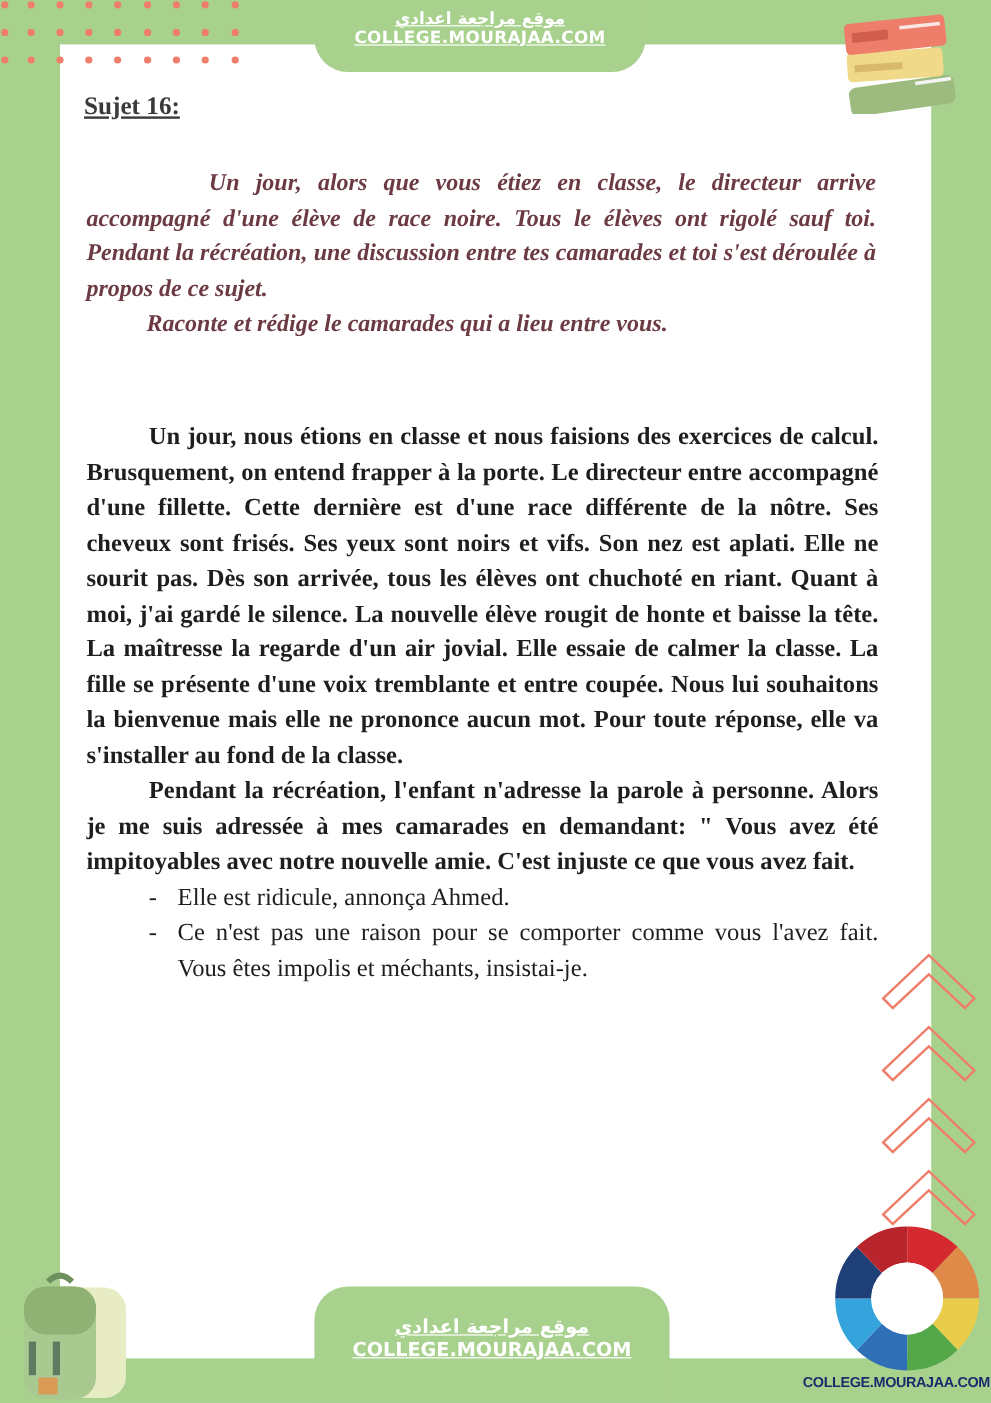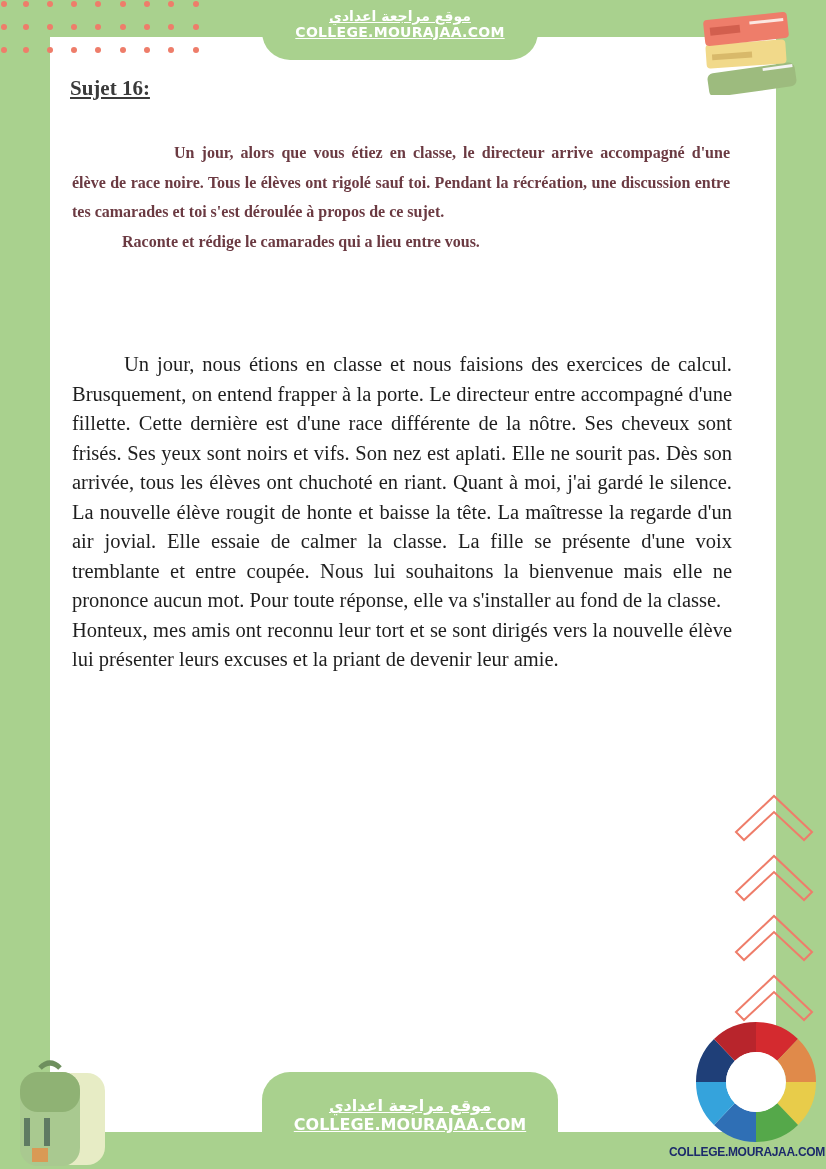--- a/index.html
+++ b/index.html
@@ -9,26 +9,26 @@
   .dots { position:absolute; left:0; top:0; width:200px; height:60px; }
   .dot { position:absolute; width:6px; height:6px; border-radius:50%; background:#ee7d6a; }
   .banner-top { position:absolute; left:262px; top:0; width:276px; height:60px; background:#a9d18e; border-radius:0 0 28px 28px; text-align:center; color:#fff; font-family:"DejaVu Sans", sans-serif; }
   .banner-top .ar { font-size:14px; font-weight:bold; margin-top:8px; text-decoration:underline; }
   .banner-top .en { font-size:14px; font-weight:bold; text-decoration:underline; letter-spacing:0.3px; }
   .banner-bottom { position:absolute; left:262px; top:1072px; width:296px; height:97px; background:#a9d18e; border-radius:28px 28px 0 0; text-align:center; color:#fff; font-family:"DejaVu Sans", sans-serif; }
   .banner-bottom .ar { font-size:16px; font-weight:bold; margin-top:24px; text-decoration:underline; }
   .banner-bottom .en { font-size:16px; font-weight:bold; text-decoration:underline; }
   .bottom-strip { position:absolute; left:0; top:1112px; width:826px; height:57px; background:#a9d18e; }
   .title { position:absolute; left:70px; top:76px; font-size:21px; font-weight:bold; color:#3a3a3a; text-decoration:underline; }
-  .subject { position:absolute; left:72px; top:138px; width:658px; font-size:16px; line-height:29.5px; font-weight:bold; color:#6b3a42; text-align:justify; text-align-last:left; }
+  .subject { position:absolute; left:72px; top:138px; width:658px; font-size:20px; line-height:29.5px; font-weight:bold; color:#6b3a42; text-align:justify; text-align-last:left;font-style:italic; }
   .subject p { margin:0; }
   .ind1 { text-indent:102px; }
   .ind2 { padding-left:50px; }
   .body-text { position:absolute; left:72px; top:350px; width:660px; font-size:20.5px; line-height:29.5px; color:#1e1e1e; text-align:justify; }
-  .body-text p { margin:0; }
+  .body-text p { margin:0;font-weight:bold; }
   .indent { text-indent:52px; }
   ul.dlg { list-style:none; margin:0; padding:0; }
   ul.dlg li { position:relative; padding-left:76px; }
   ul.dlg li::before { content:"-"; position:absolute; left:52px; }
   .chevrons { position:absolute; left:734px; top:790px; width:92px; height:260px; }
   .books { position:absolute; left:690px; top:10px; width:130px; height:85px; }
   .backpack { position:absolute; left:10px; top:1058px; width:100px; height:110px; }
   .wheel { position:absolute; left:694px; top:1020px; width:124px; height:124px; }
   .wheel-caption { position:absolute; left:668px; top:1145px; width:158px; text-align:center; font-family:"Liberation Sans", sans-serif; font-weight:bold; font-size:12px; color:#1c2a6b; letter-spacing:-0.3px; }
 </style>
@@ -86,23 +86,25 @@
 
 <div class="title">Sujet 16:</div>
 
 <div class="subject">
   <p class="ind1">Un jour, alors que vous étiez en classe, le directeur arrive accompagné d'une élève de race noire. Tous le élèves ont rigolé sauf toi. Pendant la récréation, une discussion entre tes camarades et toi s'est déroulée à propos de ce sujet.</p>
   <p class="ind2">Raconte et rédige le camarades qui a lieu entre vous.</p>
 </div>
 
 <div class="body-text">
   <p class="indent">Un jour, nous étions en classe et nous faisions des exercices de calcul. Brusquement, on entend frapper à la porte. Le directeur entre accompagné d'une fillette. Cette dernière est d'une race différente de la nôtre. Ses cheveux sont frisés. Ses yeux sont noirs et vifs. Son nez est aplati. Elle ne sourit pas. Dès son arrivée, tous les élèves ont chuchoté en riant. Quant à moi, j'ai gardé le silence. La nouvelle élève rougit de honte et baisse la tête. La maîtresse la regarde d'un air jovial. Elle essaie de calmer la classe. La fille se présente d'une voix tremblante et entre coupée. Nous lui souhaitons la bienvenue mais elle ne prononce aucun mot. Pour toute réponse, elle va s'installer au fond de la classe.</p>
+  <p class="indent">Pendant la récréation, l'enfant n'adresse la parole à personne. Alors je me suis adressée à mes camarades en demandant: " Vous avez été impitoyables avec notre nouvelle amie. C'est injuste ce que vous avez fait.</p>
   <ul class="dlg">
+    <li>Elle est ridicule, annonça Ahmed.</li>
+    <li>Ce n'est pas une raison pour se comporter comme vous l'avez fait. Vous êtes impolis et méchants, insistai-je.</li>
   </ul>
-  <p>Honteux, mes amis ont reconnu leur tort et se sont dirigés vers la nouvelle élève lui présenter leurs excuses et la priant de devenir leur amie.</p>
 </div>
 
 <svg class="chevrons" viewBox="0 0 92 260">
   <g fill="none" stroke="#ee7d6a" stroke-width="2">
     <path d="M2 42 L40 6 L78 42 L70 50 L40 22 L10 50 Z"></path>
     <path d="M2 102 L40 66 L78 102 L70 110 L40 82 L10 110 Z"></path>
     <path d="M2 162 L40 126 L78 162 L70 170 L40 142 L10 170 Z"></path>
     <path d="M2 222 L40 186 L78 222 L70 230 L40 202 L10 230 Z"></path>
   </g>
 </svg>

